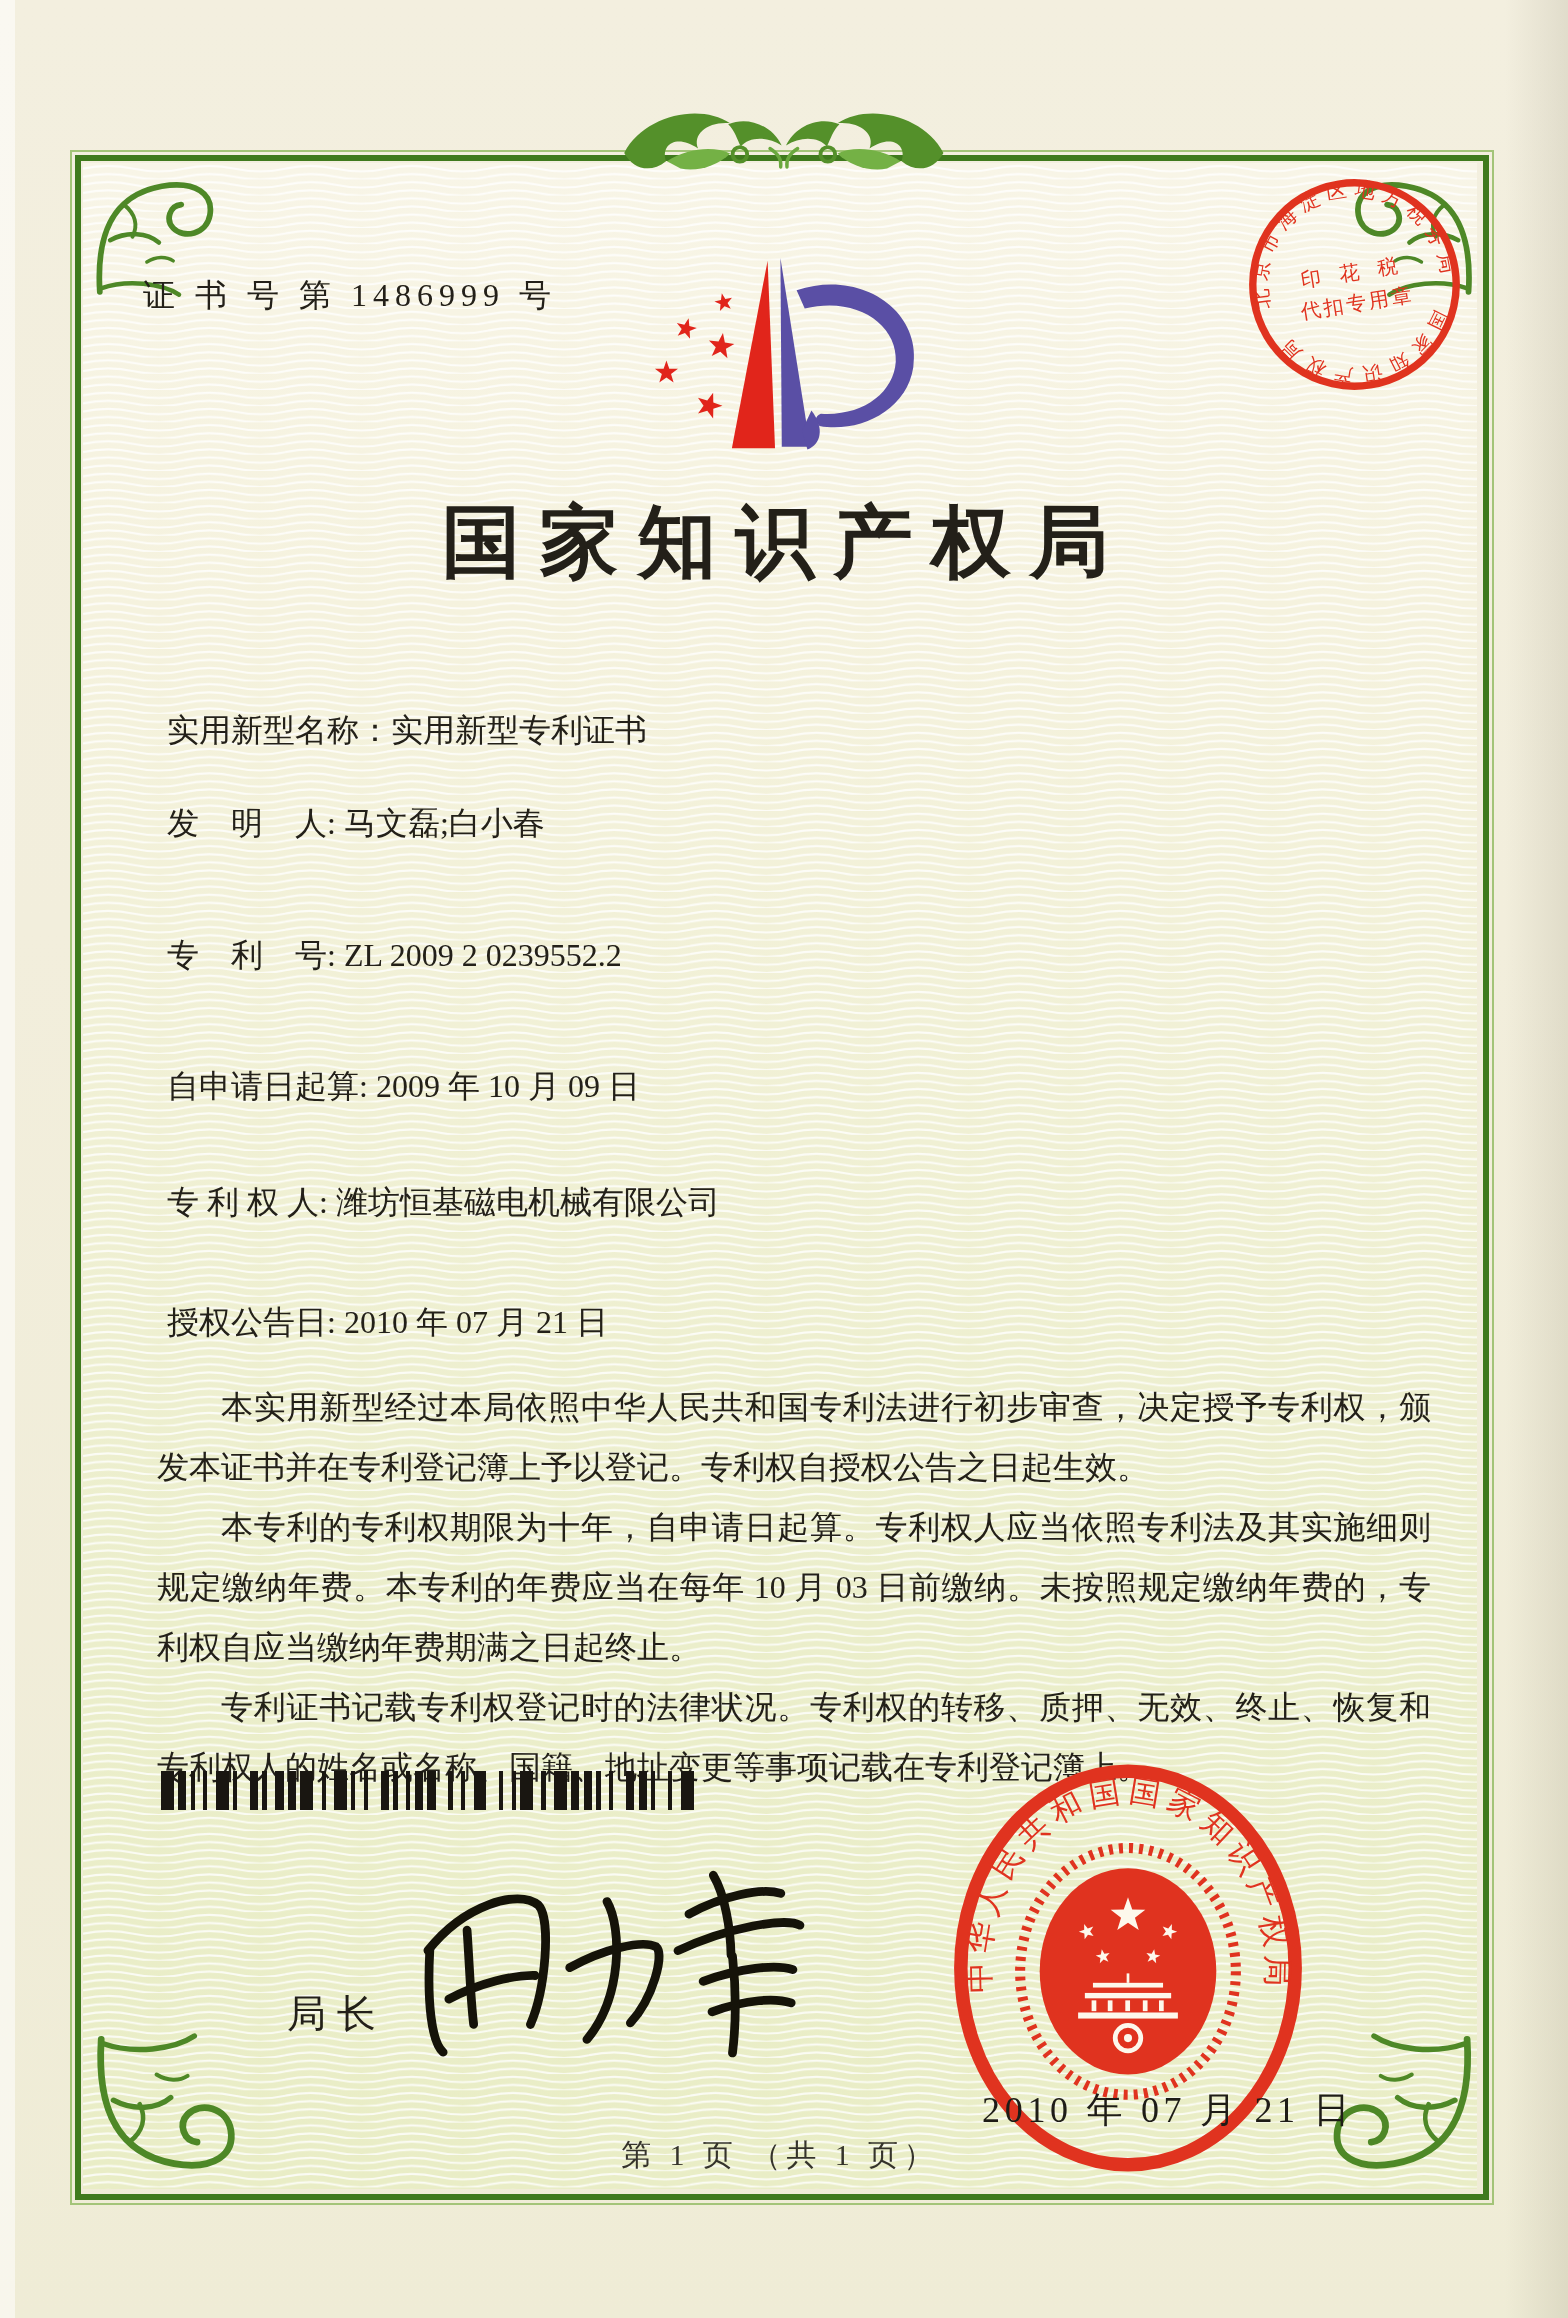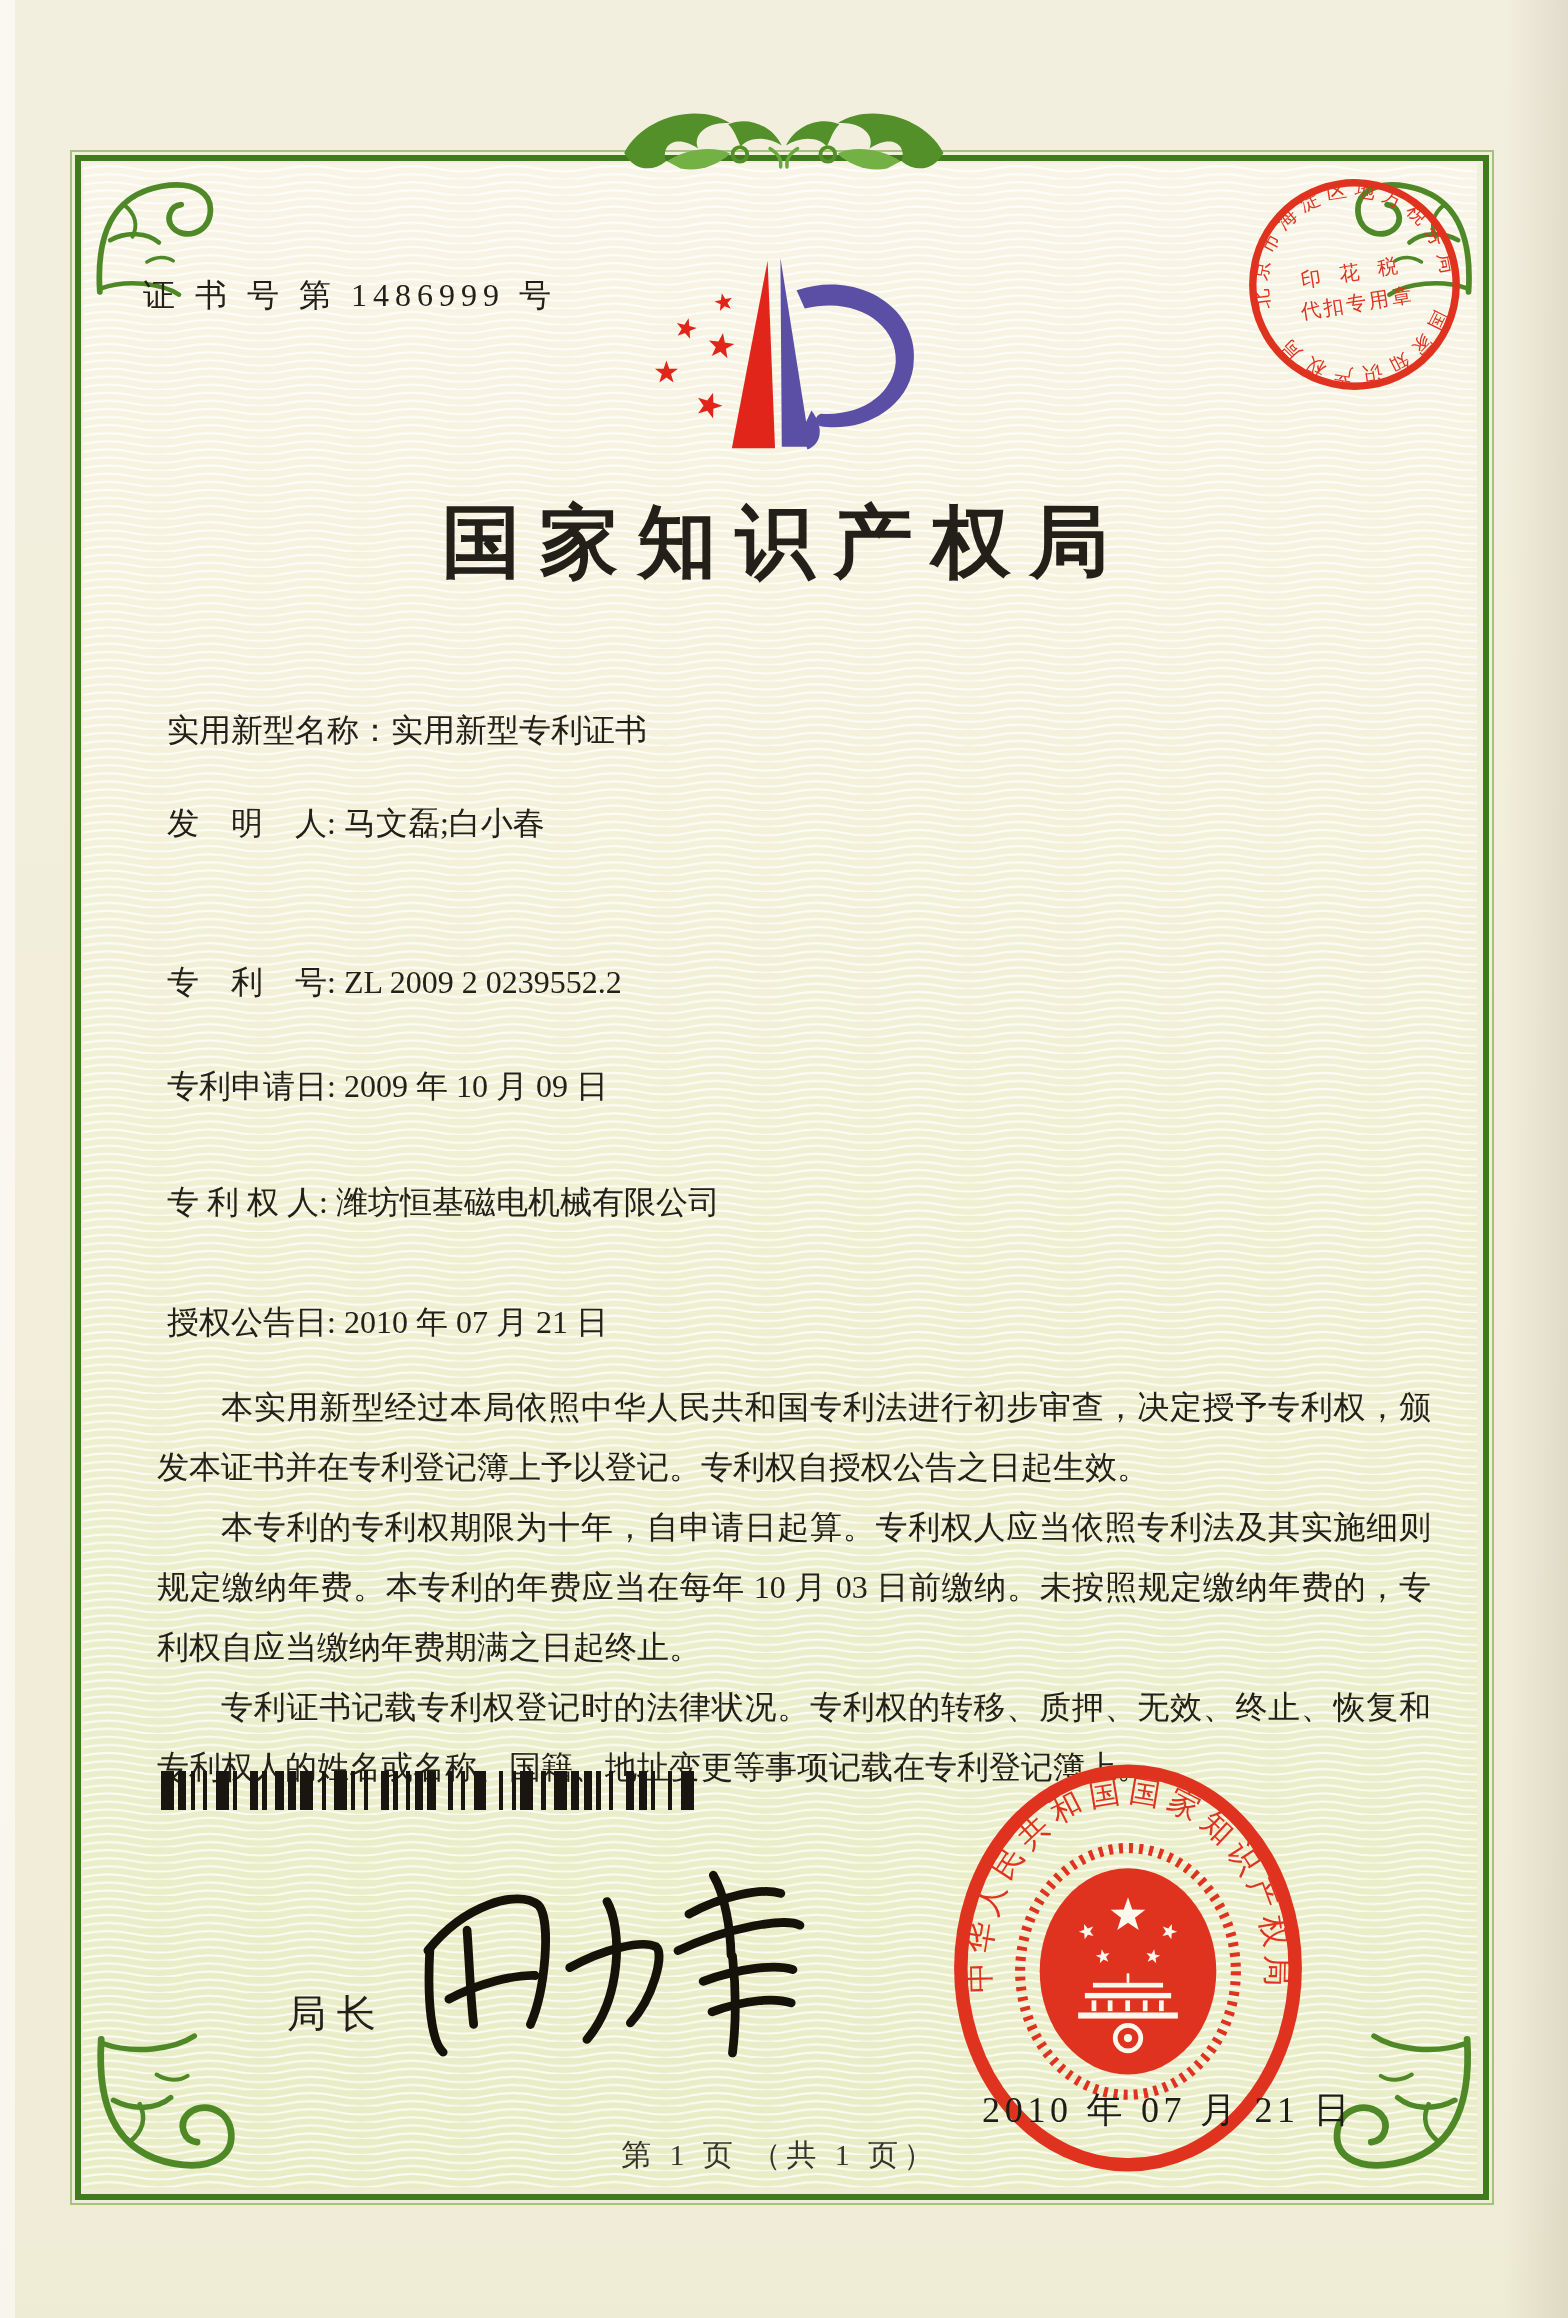--- a/index.html
+++ b/index.html
@@ -28,21 +28,21 @@
   svg.decor{position:absolute;left:0;top:0;z-index:2;}
 
   .cert-no{position:absolute;left:143px;top:274px;font-size:32px;letter-spacing:6px;z-index:3;}
 
   .logo{position:absolute;left:628px;top:251px;z-index:3;}
 
   .title{position:absolute;left:0;top:490px;width:1569px;text-align:center;
          font-size:79px;font-weight:bold;letter-spacing:19px;z-index:3;}
 
   .field{position:absolute;left:167px;font-size:32px;white-space:pre;z-index:3;}
-  .f1{top:709px}.f2{top:802px}.f3{top:961px}.f4{top:1065px}.f5{top:1181px}.f6{top:1301px}
+  .f1{top:709px}.f2{top:802px}.f3{top:934px}.f4{top:1065px}.f5{top:1181px}.f6{top:1301px}
 
   .paras{position:absolute;left:157px;top:1377px;width:1274px;z-index:3;}
   .paras p{font-size:32px;line-height:60px;margin:0;text-indent:2em;text-align:justify;}
 
   .barcode{position:absolute;left:161px;top:1771px;width:534px;height:39px;display:flex;z-index:3;}
   .barcode i{flex:0 0 auto;height:100%;}
   .barcode .br{background:#191611;}
 
   .juzhang{position:absolute;left:287px;top:1987px;font-size:39px;letter-spacing:10.8px;z-index:3;}
   .sig{position:absolute;left:368px;top:1857px;z-index:3;}
@@ -130,21 +130,21 @@
       <textPath href="#ts-bot" startOffset="50%" text-anchor="middle">国家知识产权局</textPath>
     </text>
     <text x="170" y="162" text-anchor="middle" font-size="30" letter-spacing="10">印 花 税</text>
     <text x="170" y="208" text-anchor="middle" font-size="30" letter-spacing="4">代扣专用章</text>
   </g>
 </svg>
 
 <div class="field f1"><span>实用新型名称：</span><span>实用新型专利证书</span></div>
 <div class="field f2"><span>发　明　人: </span><span>马文磊;白小春</span></div>
 <div class="field f3"><span>专　利　号: </span><span>ZL 2009 2 0239552.2</span></div>
-<div class="field f4"><span>专利申请日: </span><span>2009 年 10 月 09 日</span></div>
+<div class="field f4"><span>自申请日起算: </span><span>2009 年 10 月 09 日</span></div>
 <div class="field f5"><span>专 利 权 人: </span><span>潍坊恒基磁电机械有限公司</span></div>
 <div class="field f6"><span>授权公告日: </span><span>2010 年 07 月 21 日</span></div>
 
 <div class="paras">
   <p>本实用新型经过本局依照中华人民共和国专利法进行初步审查，决定授予专利权，颁发本证书并在专利登记簿上予以登记。专利权自授权公告之日起生效。</p>
   <p>本专利的专利权期限为十年，自申请日起算。专利权人应当依照专利法及其实施细则规定缴纳年费。本专利的年费应当在每年 10 月 03 日前缴纳。未按照规定缴纳年费的，专利权自应当缴纳年费期满之日起终止。</p>
   <p>专利证书记载专利权登记时的法律状况。专利权的转移、质押、无效、终止、恢复和专利权人的姓名或名称、国籍、地址变更等事项记载在专利登记簿上。</p>
 </div>
 
 <div class="barcode">

